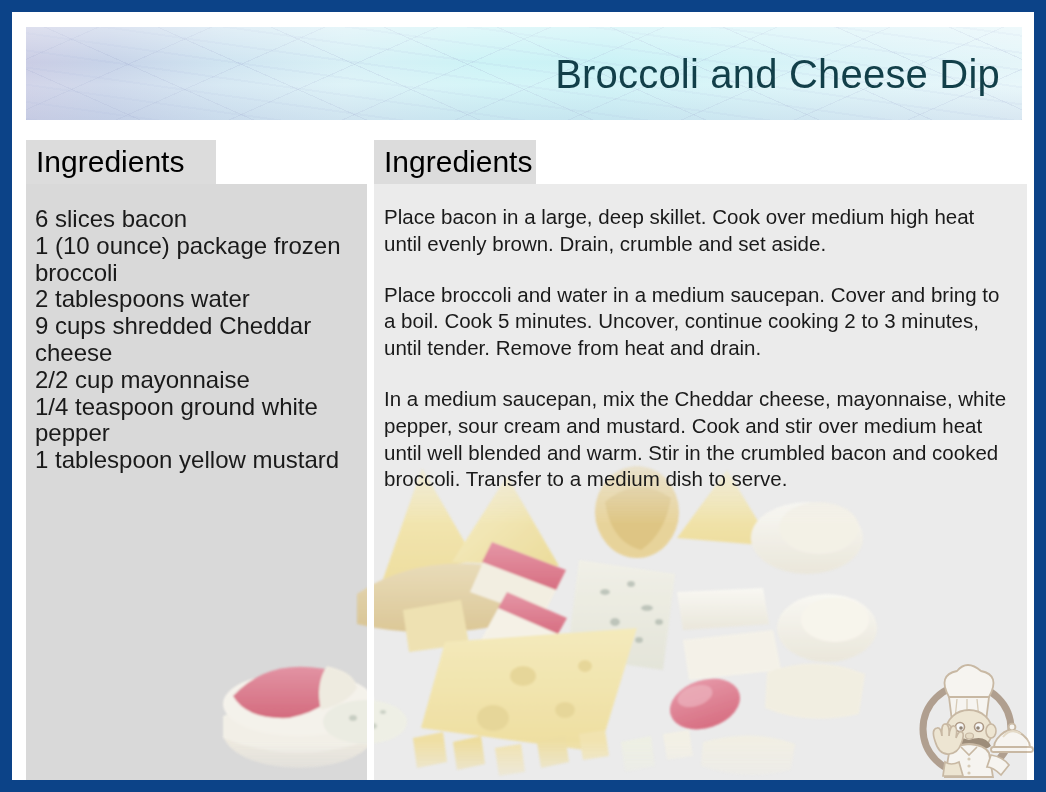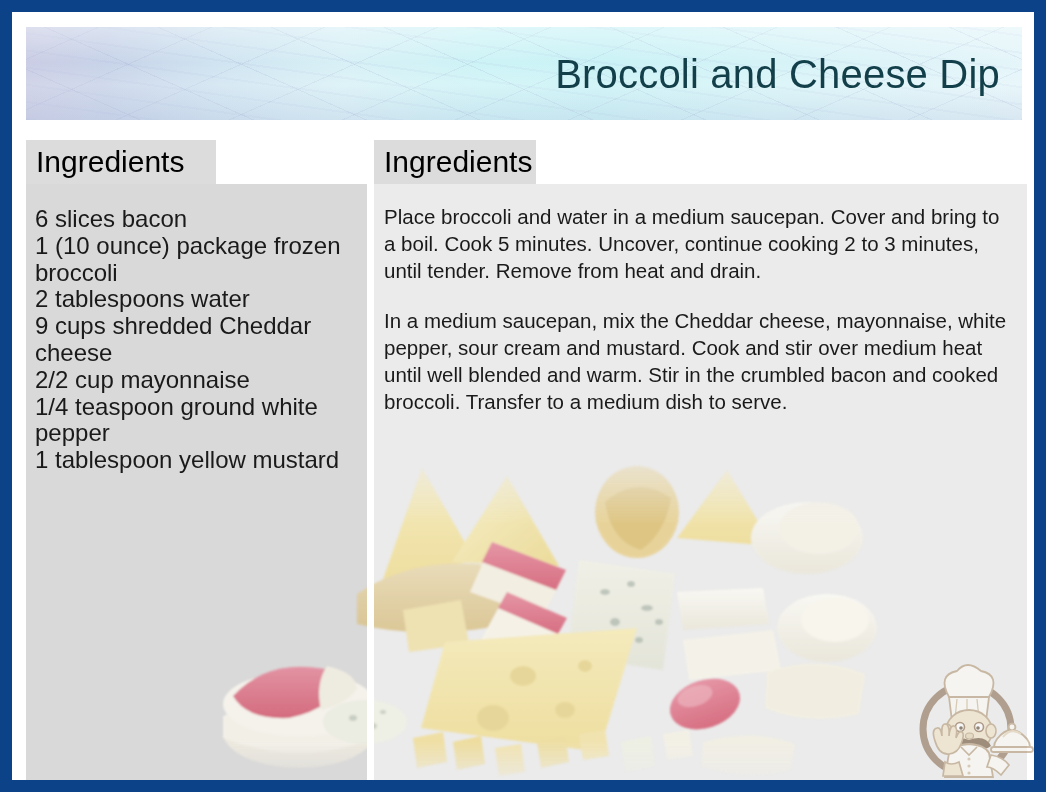--- a/index.html
+++ b/index.html
@@ -243,20 +243,21 @@
           <div>1 tablespoon yellow mustard</div>
         </div>
     </div>
 
     <div class="panel panel-head" id="directions-head">
       <span class="panel-head-text">Ingredients</span>
     </div>
 
     <div class="panel panel-body" id="directions-body">
       <div class="body-text" id="directions-list">
+          <p>Place bacon in a large, deep skillet. Cook over medium high heat until evenly brown. Drain, crumble and set aside.</p>
           <p>Place broccoli and water in a medium saucepan. Cover and bring to a boil. Cook 5 minutes. Uncover, continue cooking 2 to 3 minutes, until tender. Remove from heat and drain.</p>
           <p>In a medium saucepan, mix the Cheddar cheese, mayonnaise, white pepper, sour cream and mustard. Cook and stir over medium heat until well blended and warm. Stir in the crumbled bacon and cooked broccoli. Transfer to a medium dish to serve.</p>
         </div>
     </div>
 
     <div class="cheese-photo">
       <svg viewBox="0 0 700 340" xmlns="http://www.w3.org/2000/svg" aria-hidden="true">
         <defs>
           <linearGradient id="gYel" x1="0" y1="0" x2="0" y2="1">
             <stop offset="0" stop-color="#f6eab4"></stop>

